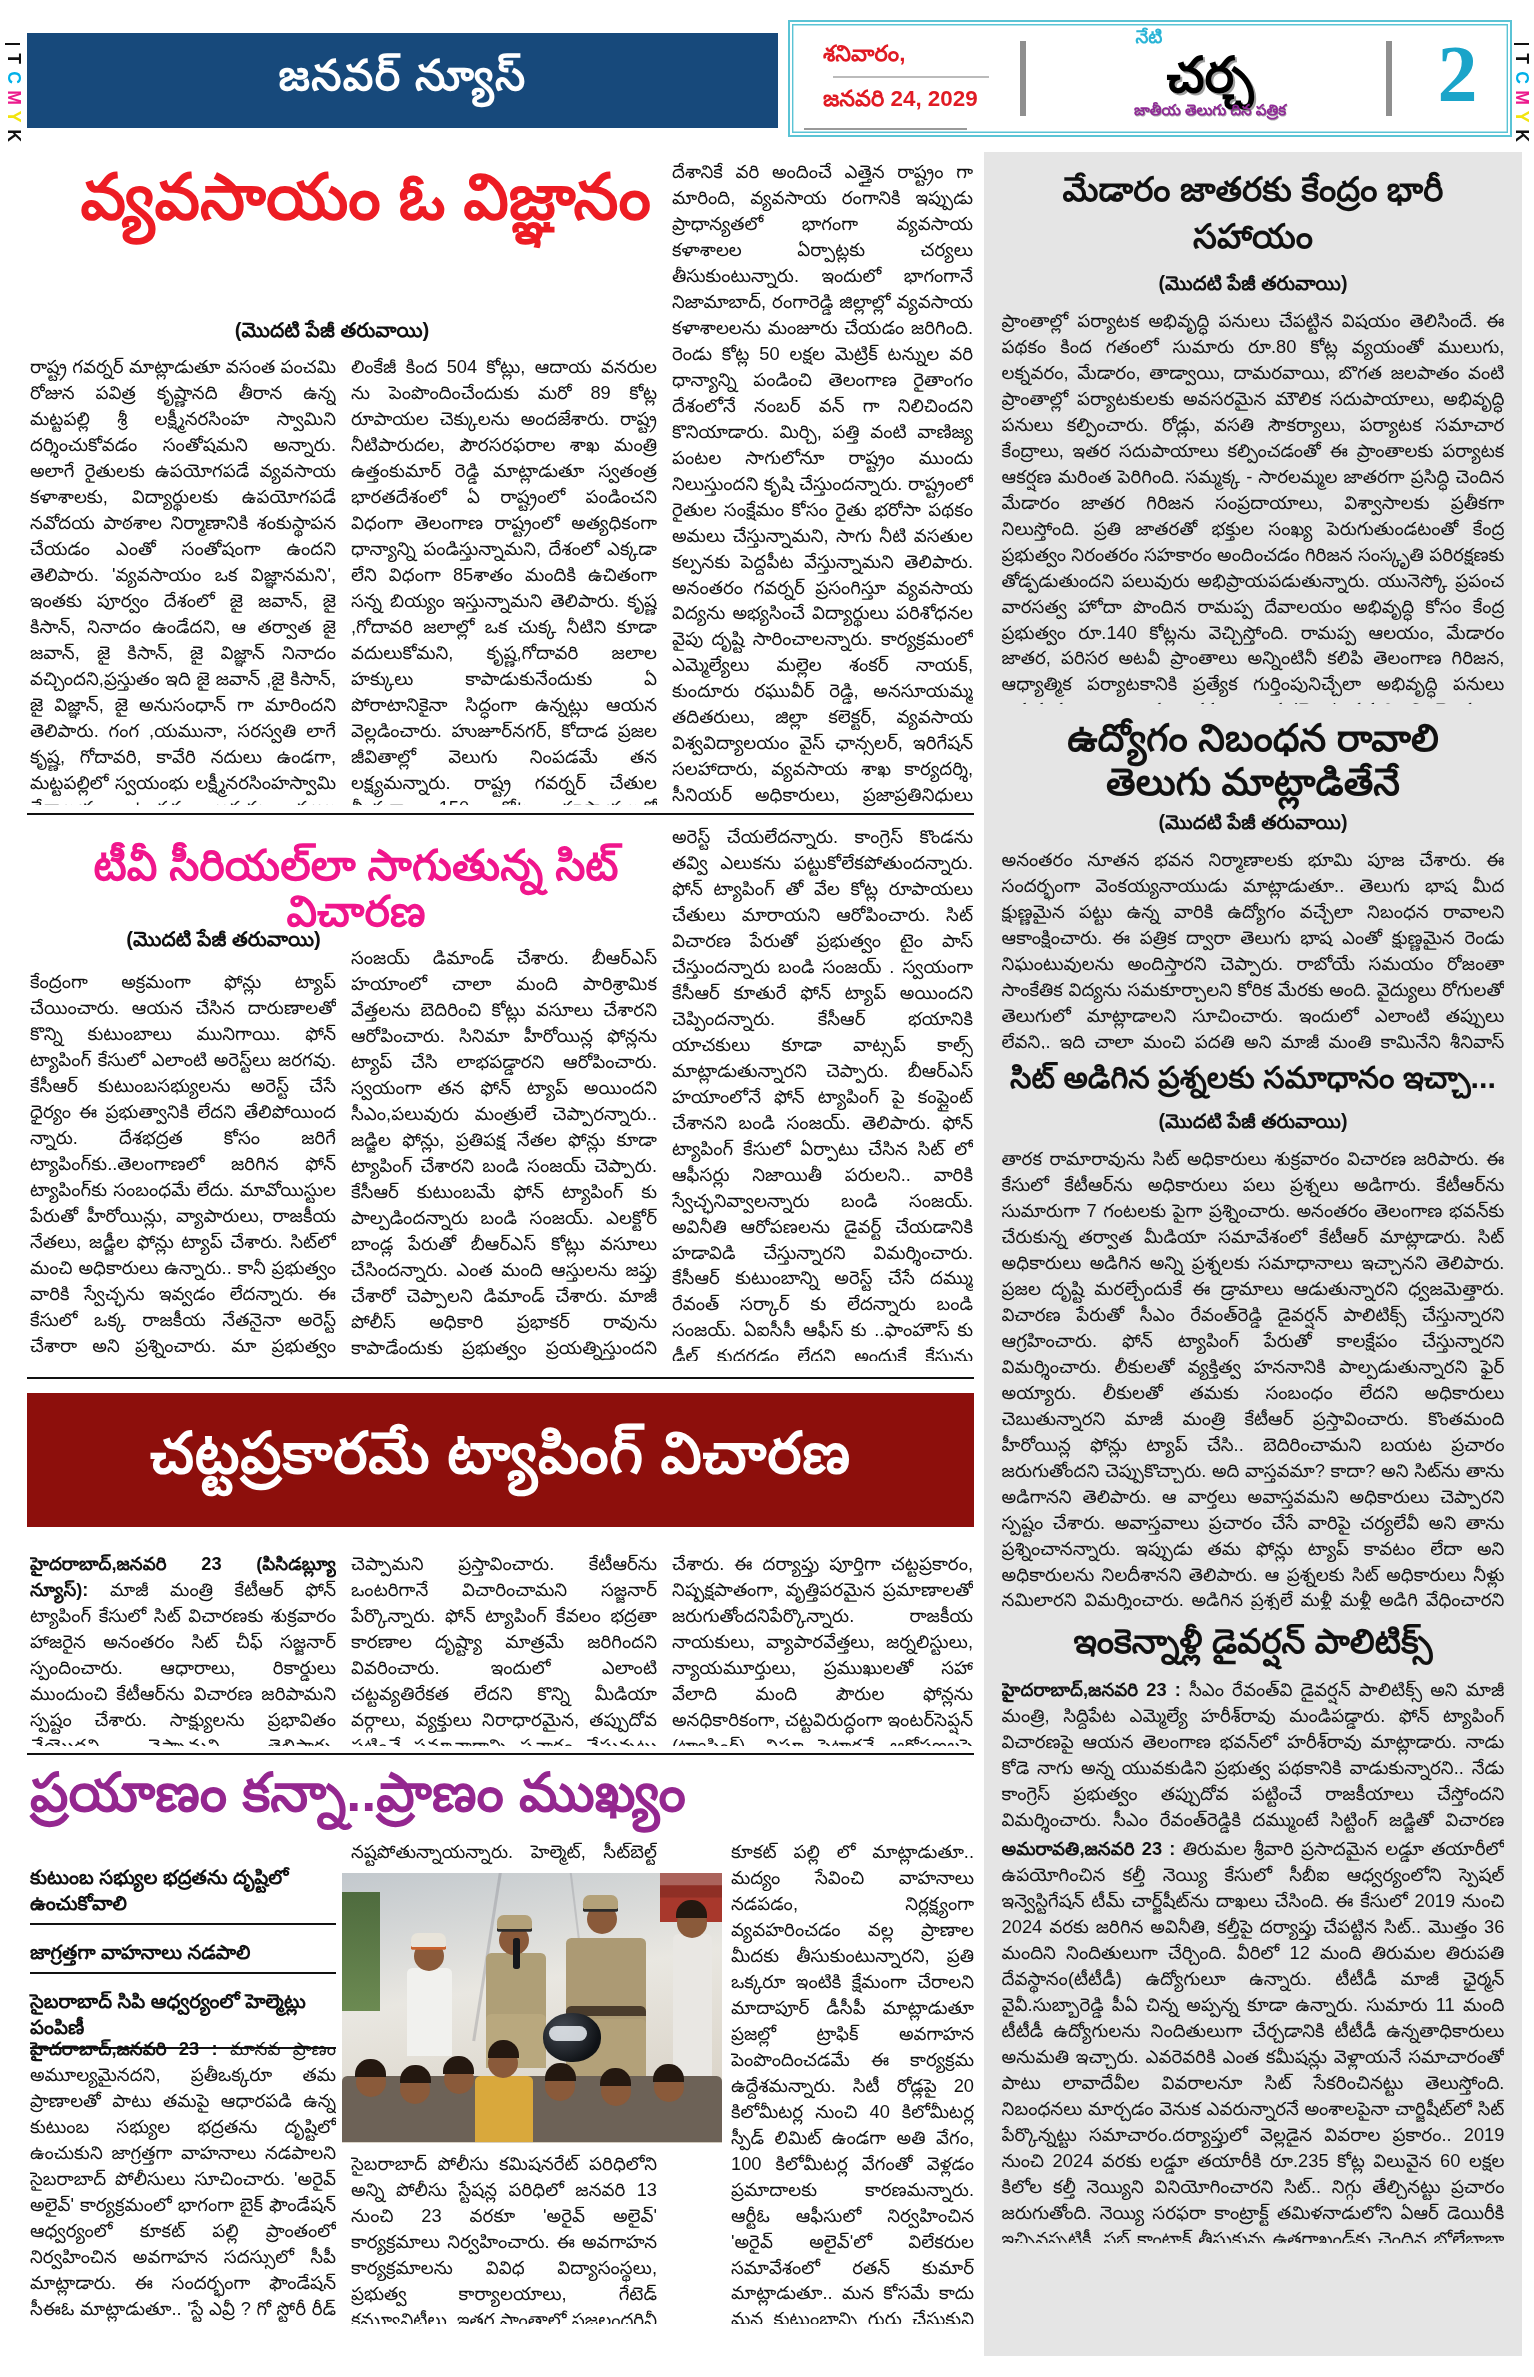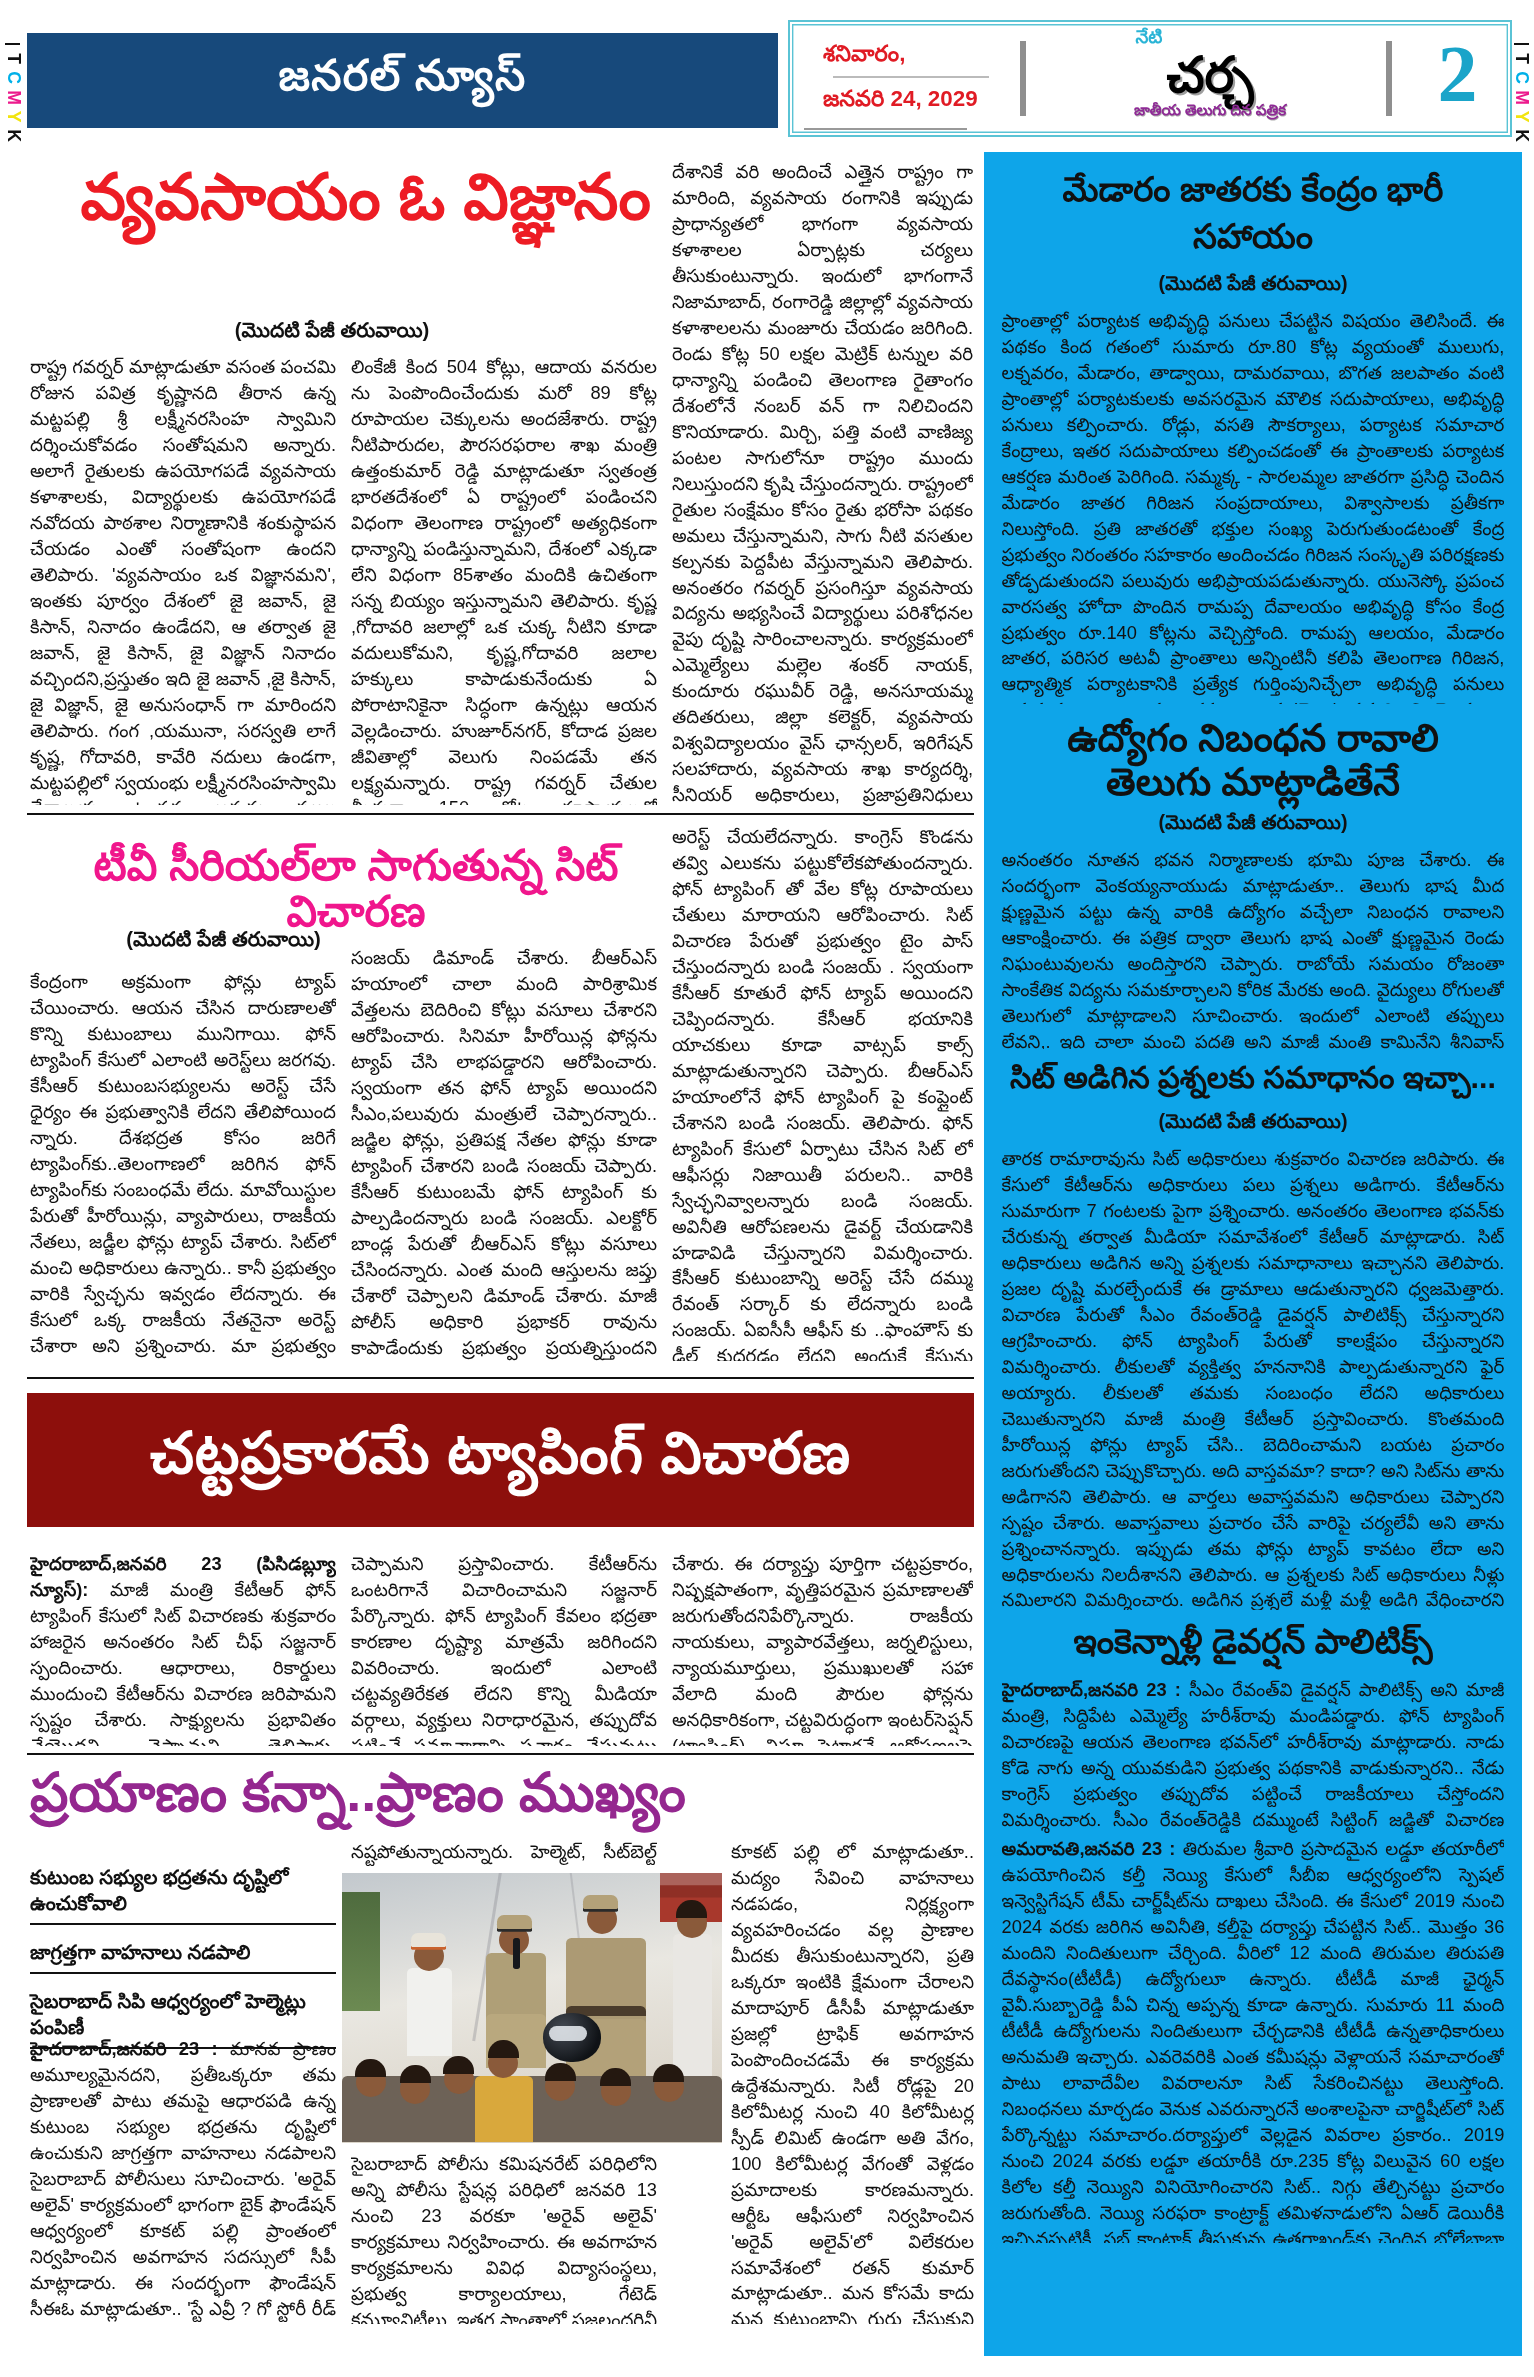--- a/index.html
+++ b/index.html
@@ -83,21 +83,21 @@
            box-shadow:inset 0 -17.6px 0 rgba(0,0,0,0);}
   .ph-hair{position:absolute;width:31px;height:17.6px;border-radius:15px 15px 0 0;background:#241810;}
   .ph-cap{position:absolute;width:35px;height:13.6px;border-radius:6.8px 6.8px 1.4px 1.4px;background:#b3a179;
           box-shadow:0 2.7px 0 #2a2a2a;}
   .ph-helmet{position:absolute;left:201px;top:140px;width:58px;height:49px;border-radius:48%;
              background:radial-gradient(circle at 35% 32%,#454b54,#0f1216 72%);}
   .ph-visor{position:absolute;left:207px;top:153px;width:38px;height:15px;border-radius:8.1px;
             background:rgba(235,240,245,.85);}
   .ph-mic{position:absolute;left:171px;top:65px;width:6.8px;height:31px;background:#16181c;border-radius:2.7px;}
   
-  .pinkcol{position:absolute;left:984px;top:152px;width:538px;height:2204px;background:#0ea5e9;
+  .pinkcol{position:absolute;left:984px;top:152px;width:538px;height:2204px;background:#e5e5e5;
            padding:15px 17.6px 0;box-sizing:border-box;}
   .ph-h{text-align:center;font-weight:bold;color:#111;}
   .ph1{font-size:34px;margin:2.7px 0 8.1px;}
   .ph2{font-size:38px;line-height:1.16;margin:12.2px 0 6.8px;}
   .ph3{font-size:30.5px;margin:11px 0 6.8px;}
   .ph4{font-size:34px;margin:12.2px 0 8.1px;}
   .ph5{font-size:37px;line-height:1.18;margin:12.2px 0 8.1px;}
   .pcont{text-align:center;font-weight:bold;font-size:19.7px;margin:0 0 8.1px;}
   .pbody{text-align:justify;font-size:18.3px;line-height:1.42;color:#111;overflow:hidden;}
   .medaram-body{height:396px;} .telugu-body{height:202px;} .sit-body{height:464px;}
@@ -115,21 +115,21 @@
 </div>
 <div class="regmark regR">
   <span class="rm0">T</span>
   <span class="rm1">C</span>
   <span class="rm2">M</span>
   <span class="rm3">Y</span>
   <span class="rm4">K</span>
 </div>
 
 <div class="hdr-blue">
-  <span class="t">జనరల్ న్యూస్</span>
+  <span class="t">జనవర్ న్యూస్</span>
 </div>
 <div class="hdr-box">
   <div class="date-block">
     <div>శనివారం,</div>
     <div class="date-sep"></div>
     <div>జనవరి 24, 2029</div>
   </div>
   <div class="hdr-underline"></div>
   <div class="vbar vb1"></div>
   <div class="masthead">

